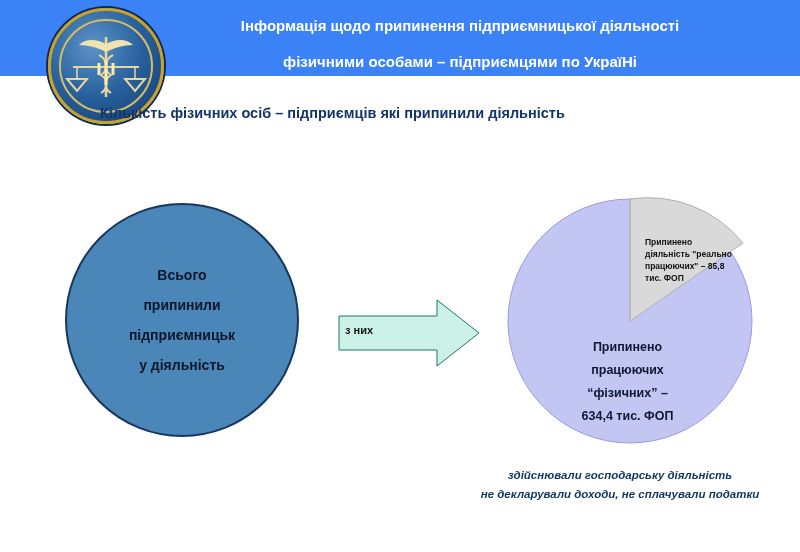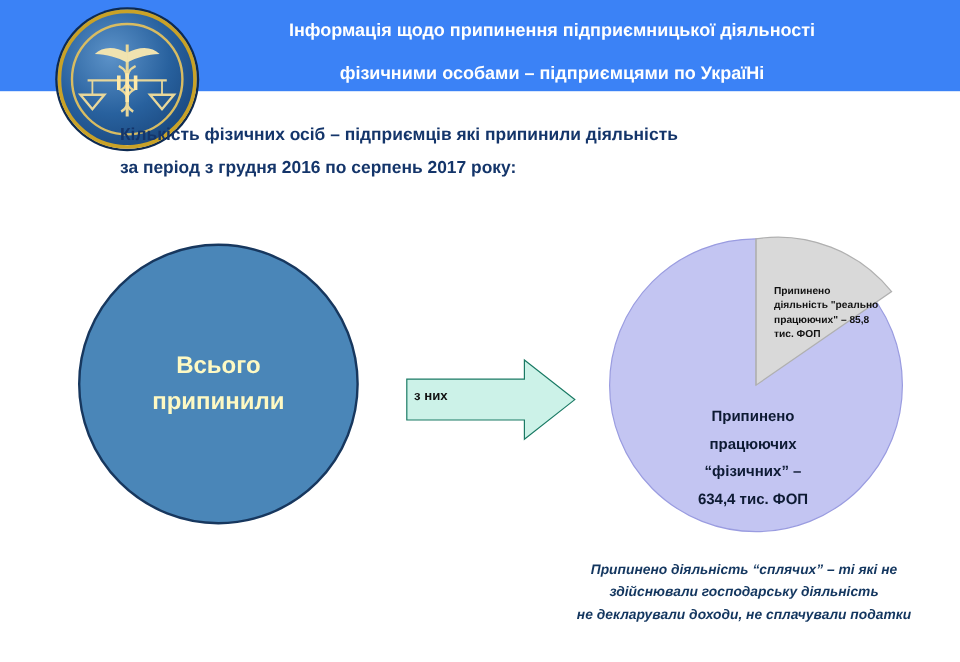--- a/index.html
+++ b/index.html
@@ -88,22 +88,22 @@
     width: 230px;
     height: 230px;
     border-radius: 50%;
     background: #4a86b8;
     border: 2px solid #17375e;
     display: flex;
     align-items: center;
     justify-content: center;
   }
   .big-circle-label {
-    color: #fef9c3;
-    font-size: 20px;
+    color: #0f172a;
+    font-size: 14px;
     font-weight: bold;
     line-height: 30px;
     text-align: center;
     width: 200px;
   }
 
   
   .arrow-wrap {
     position: absolute;
     left: 337px;
@@ -203,27 +203,28 @@
     <line x1="84" y1="56" x2="84" y2="68" stroke="#e8d79a" stroke-width="1.5"></line>
     <path d="M16 68 L36 68 L26 80 Z" fill="none" stroke="#e8d79a" stroke-width="2"></path>
     <path d="M74 68 L94 68 L84 80 Z" fill="none" stroke="#e8d79a" stroke-width="2"></path>
 
     <path d="M55 50 L55 74 M48 52 L48 64 M62 52 L62 64" stroke="#ffe9a8" stroke-width="3" fill="none"></path>
   </svg>
 </div>
 
 <div class="subtitle">
   <div>Кількість фізичних осіб – підприємців які припинили діяльність</div>
-  <div>за період з грудня 2016 по серпень 2017 року:</div>
 </div>
 
 <div class="big-circle">
   <div class="big-circle-label">
     <div>Всього</div>
     <div>припинили</div>
+    <div>підприємницьк</div>
+    <div>у діяльність</div>
   </div>
 </div>
 
 <div class="arrow-wrap">
   <svg width="150" height="70" viewBox="0 0 150 70">
     <path d="M2 18 L100 18 L100 2 L142 35 L100 68 L100 52 L2 52 Z" fill="#ccf2e8" stroke="#1a7a64" stroke-width="1"></path>
   </svg>
   <div class="arrow-label">з них</div>
 </div>
 
@@ -245,16 +246,15 @@
 </div>
 
 <div class="pie-label-big">
   <div>Припинено</div>
   <div>працюючих</div>
   <div>“фізичних” –</div>
   <div>634,4 тис. ФОП</div>
 </div>
 
 <div class="footnote">
-  <div>Припинено діяльність “сплячих” –   ті які не</div>
   <div>здійснювали господарську діяльність</div>
   <div>не декларували доходи, не сплачували податки</div>
 </div>
 
 </body></html>

